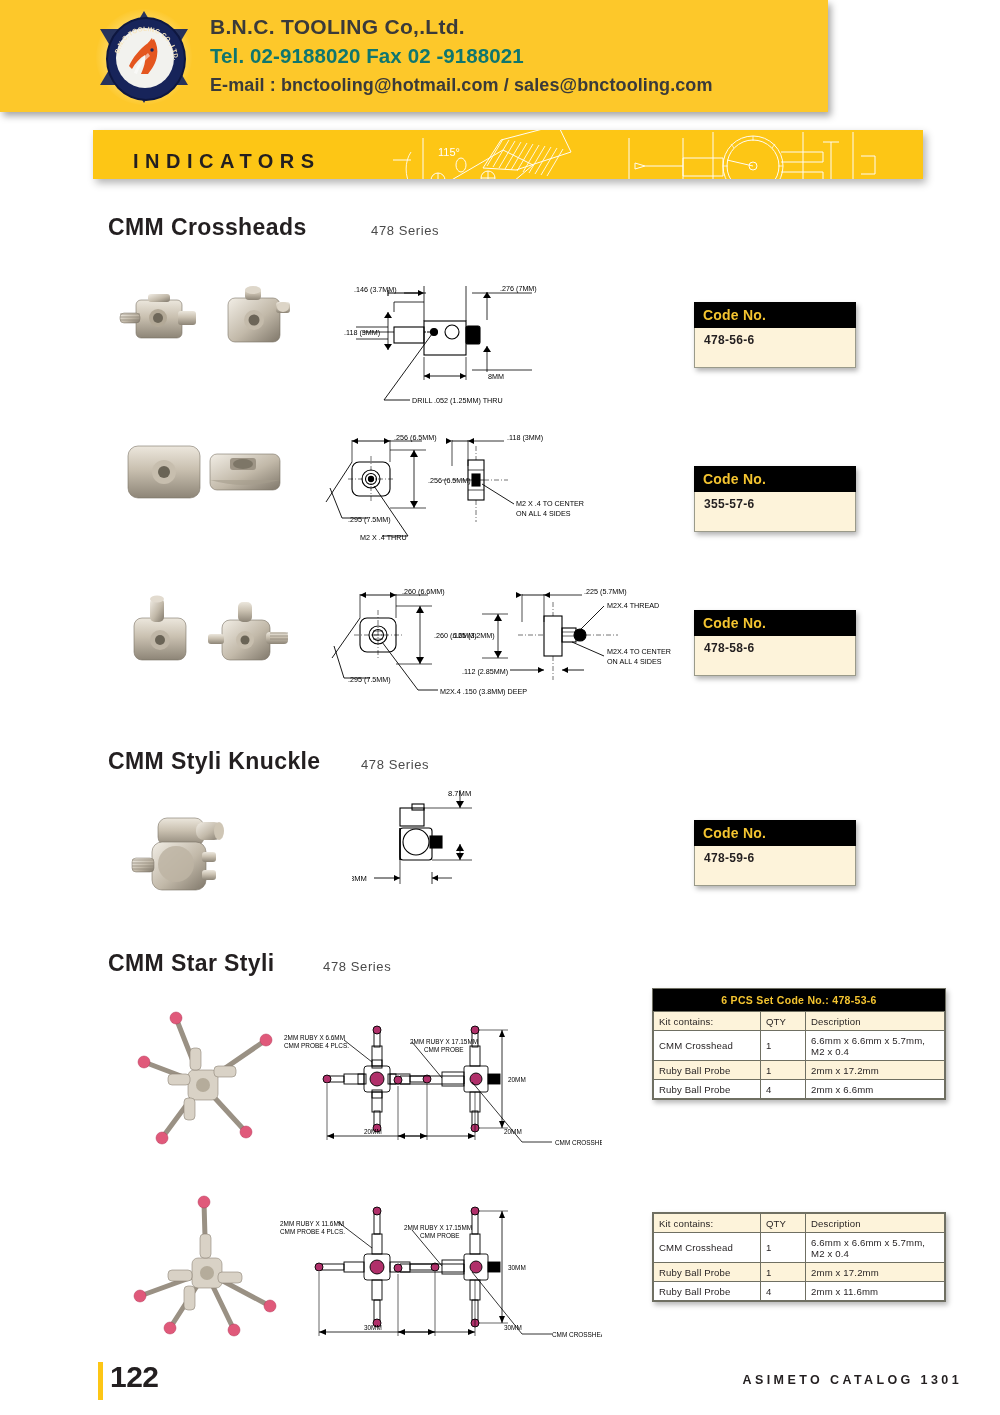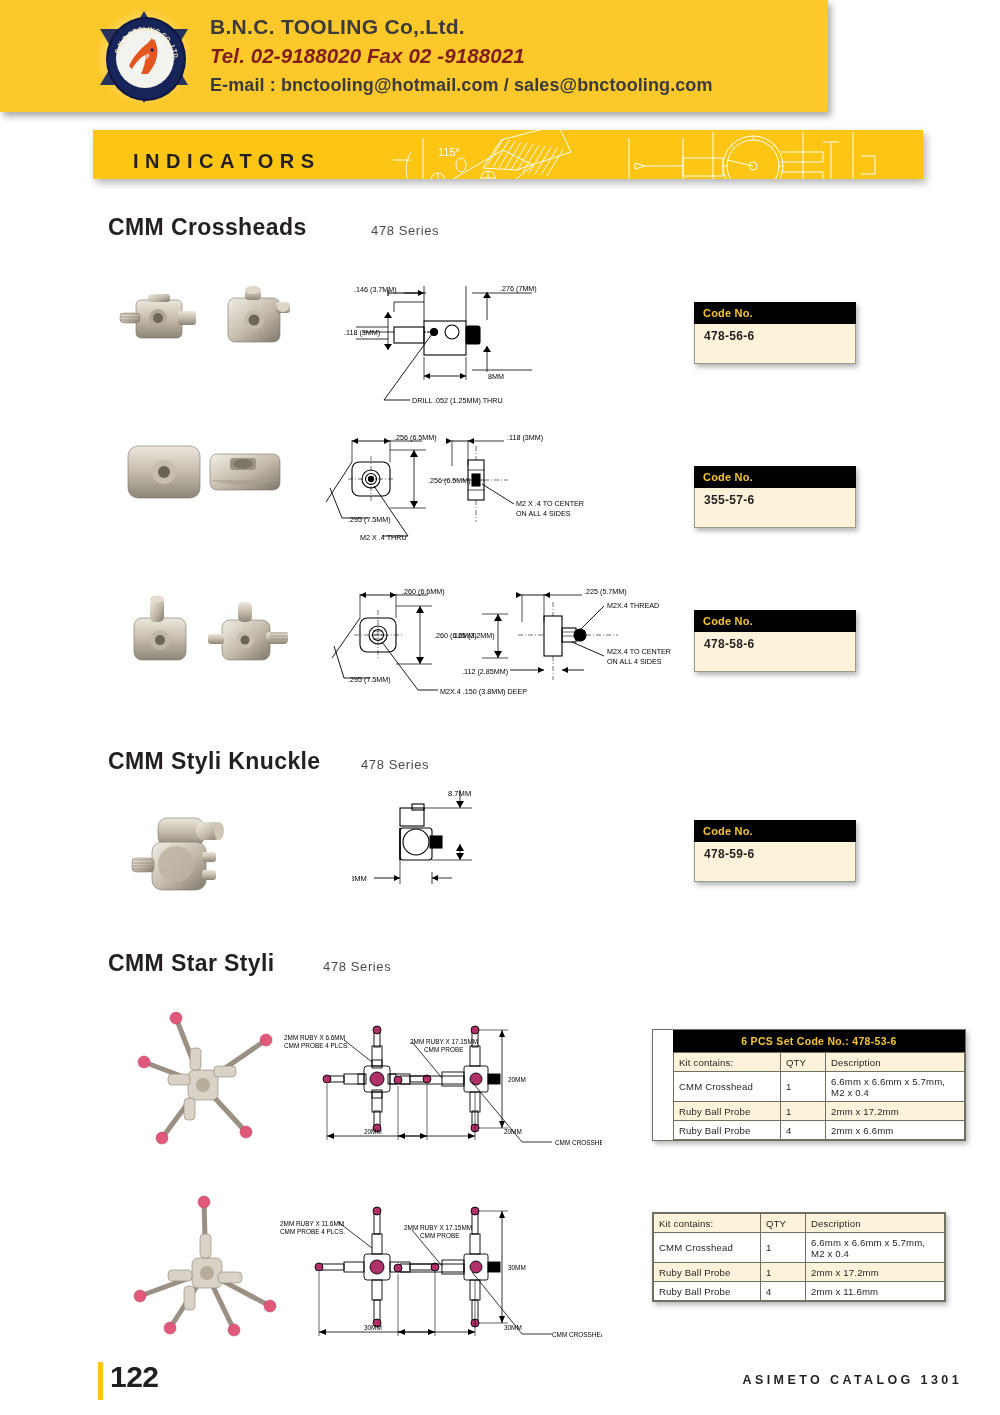--- a/index.html
+++ b/index.html
@@ -18,37 +18,37 @@
   .logo-disc{position:absolute;left:10px;top:8px;width:76px;height:80px;border-radius:50%;
     background:#17245a;border:2px solid #0e1740;overflow:hidden;}
   .logo-inner{position:absolute;left:8px;top:9px;width:58px;height:60px;border-radius:50%;
     background:#f2f2ee;}
   .horse{position:absolute;left:16px;top:14px;width:44px;height:50px;}
   .logo-ring-txt{position:absolute;left:0;top:0;width:76px;height:80px;}
   .logo-ring-txt text{font-family:"Liberation Sans",sans-serif;font-size:6.2px;fill:#f6e6c0;font-weight:bold;letter-spacing:.4px;}
 
   .hdr-text{position:absolute;left:210px;top:16px;width:620px;}
   .hdr-title{font-size:21px;font-weight:bold;color:#3a3a3a;letter-spacing:.3px;line-height:1.06;}
-  .hdr-line2{font-size:20.5px;font-weight:bold;color:#7f1d1d;margin-top:6px;letter-spacing:.1px;font-style:italic;}
+  .hdr-line2{font-size:20.5px;font-weight:bold;color:#0f766e;margin-top:6px;letter-spacing:.1px;}
   .hdr-line3{font-size:18px;font-weight:bold;color:#3a3a3a;margin-top:7px;letter-spacing:.1px;}
 
   
   .ind-band{position:absolute;left:93px;top:130px;width:830px;height:49px;background:#fdc615;
     box-shadow:3px 4px 8px rgba(0,0,0,.3);overflow:hidden;}
   .ind-label{position:absolute;left:40px;top:20px;font-size:20px;font-weight:bold;letter-spacing:6.5px;color:#231f20;}
   .ind-art{position:absolute;left:290px;top:0;width:540px;height:66px;}
 
   
   .sec-head{position:absolute;}
   .sec-title{font-size:23px;font-weight:bold;letter-spacing:.4px;color:#231f20;display:inline-block;}
   .sec-series{font-size:13px;color:#4a4a4a;letter-spacing:.6px;display:inline-block;}
 
   
   .code-box{position:absolute;width:162px;box-shadow:2px 3px 5px rgba(0,0,0,.3);}
-  .code-hd{background:#000000;color:#f4c430;font-size:11px;font-weight:bold;padding:5px 8px 5px 9px;letter-spacing:.2px;}
+  .code-hd{background:#000000;color:#f4c430;font-size:14px;font-weight:bold;padding:5px 8px 5px 9px;letter-spacing:.2px;}
   .code-val{background:#fdf3da;color:#231f20;font-size:12px;font-weight:bold;padding:5px 8px 20px 9px;
     border:1px solid #9a9a8a;border-top:none;letter-spacing:.3px;}
 
   
   .photo{position:absolute;}
 
   
   .dwg{position:absolute;}
   .dwg svg{display:block;}
 
@@ -513,21 +513,21 @@
       <text x="138" y="42">2MM RUBY X 17.15MM</text>
       <text x="152" y="50">CMM PROBE</text>
       <text x="92" y="132">20MM</text>
       <text x="232" y="132">20MM</text>
       <text x="236" y="80">20MM</text>
       <text x="283" y="143">CMM CROSSHEAD</text>
     </g>
   </svg>
 </div>
 
-<div class="set-table" style="left:652px;top:1029px;padding-left:20px;">
+<div class="set-table" style="left:652px;top:988px;">
   <div class="set-title">6 PCS Set Code No.:  478-53-6</div>
   <table>
     <thead>
       <tr>
         <th class="col-kit">Kit contains:</th>
         <th class="col-qty">QTY</th>
         <th>Description</th>
       </tr>
     </thead>
     <tbody>

